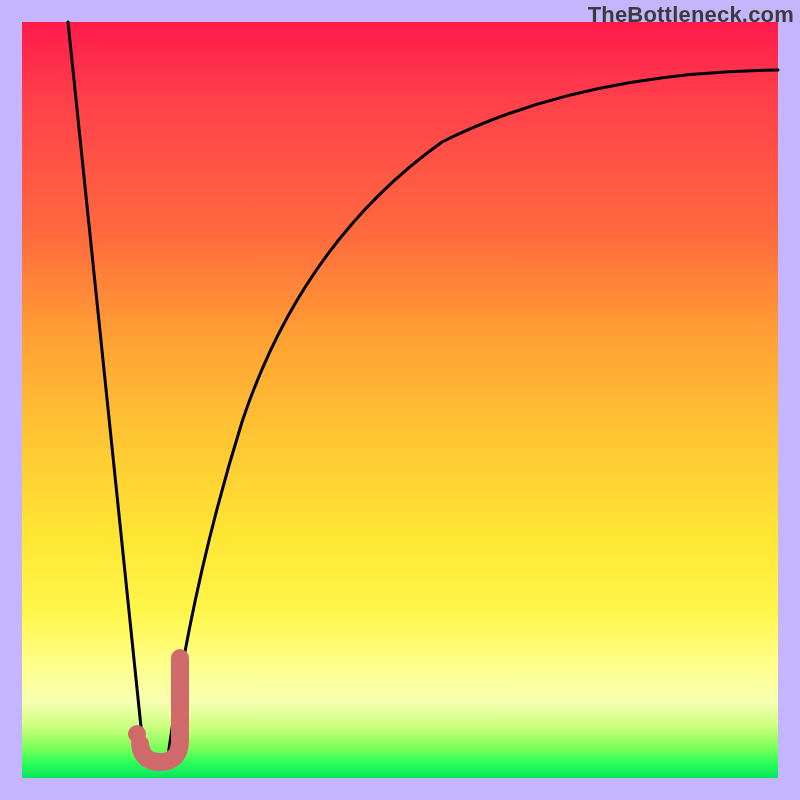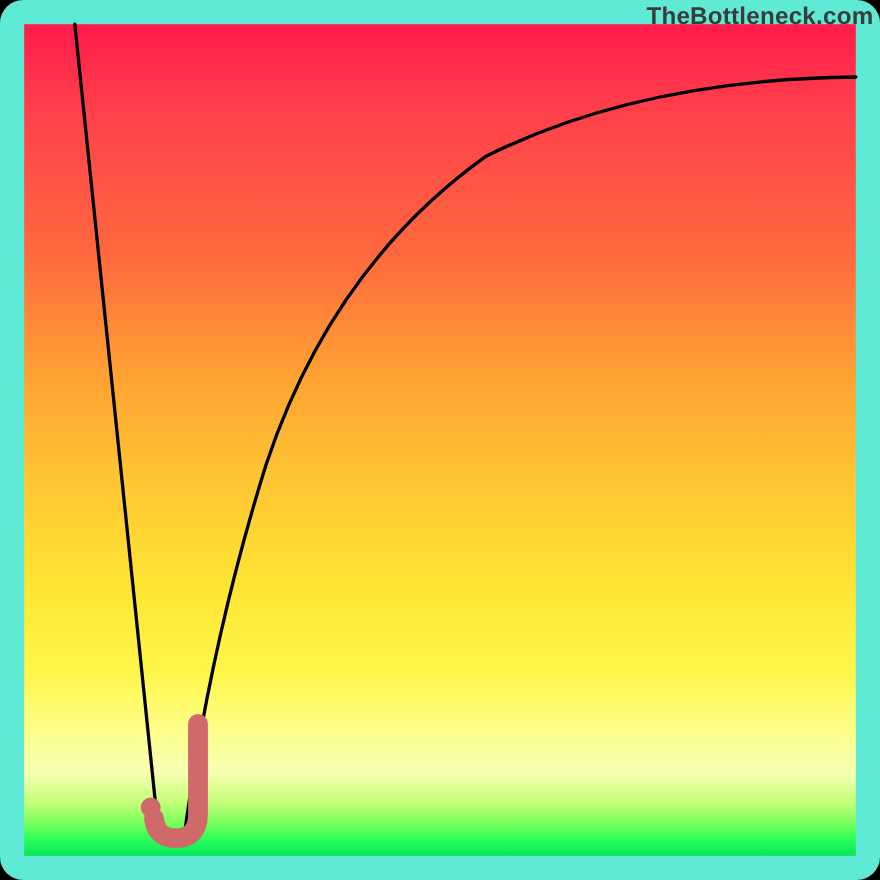--- a/index.html
+++ b/index.html
@@ -8,22 +8,21 @@
     width: 800px;
     height: 800px;
     background: #000;
     font-family: Arial, Helvetica, sans-serif;
     overflow: hidden;
   }
   .frame {
     position: relative;
     width: 800px;
     height: 800px;
-    background: #5eead4;
-    border-radius: 21px;
+    background: #c4b5fd;
   }
   .plot {
     position: absolute;
     left: 22px;
     top: 22px;
     width: 756px;
     height: 756px;
     
     background: linear-gradient(
       to bottom,

